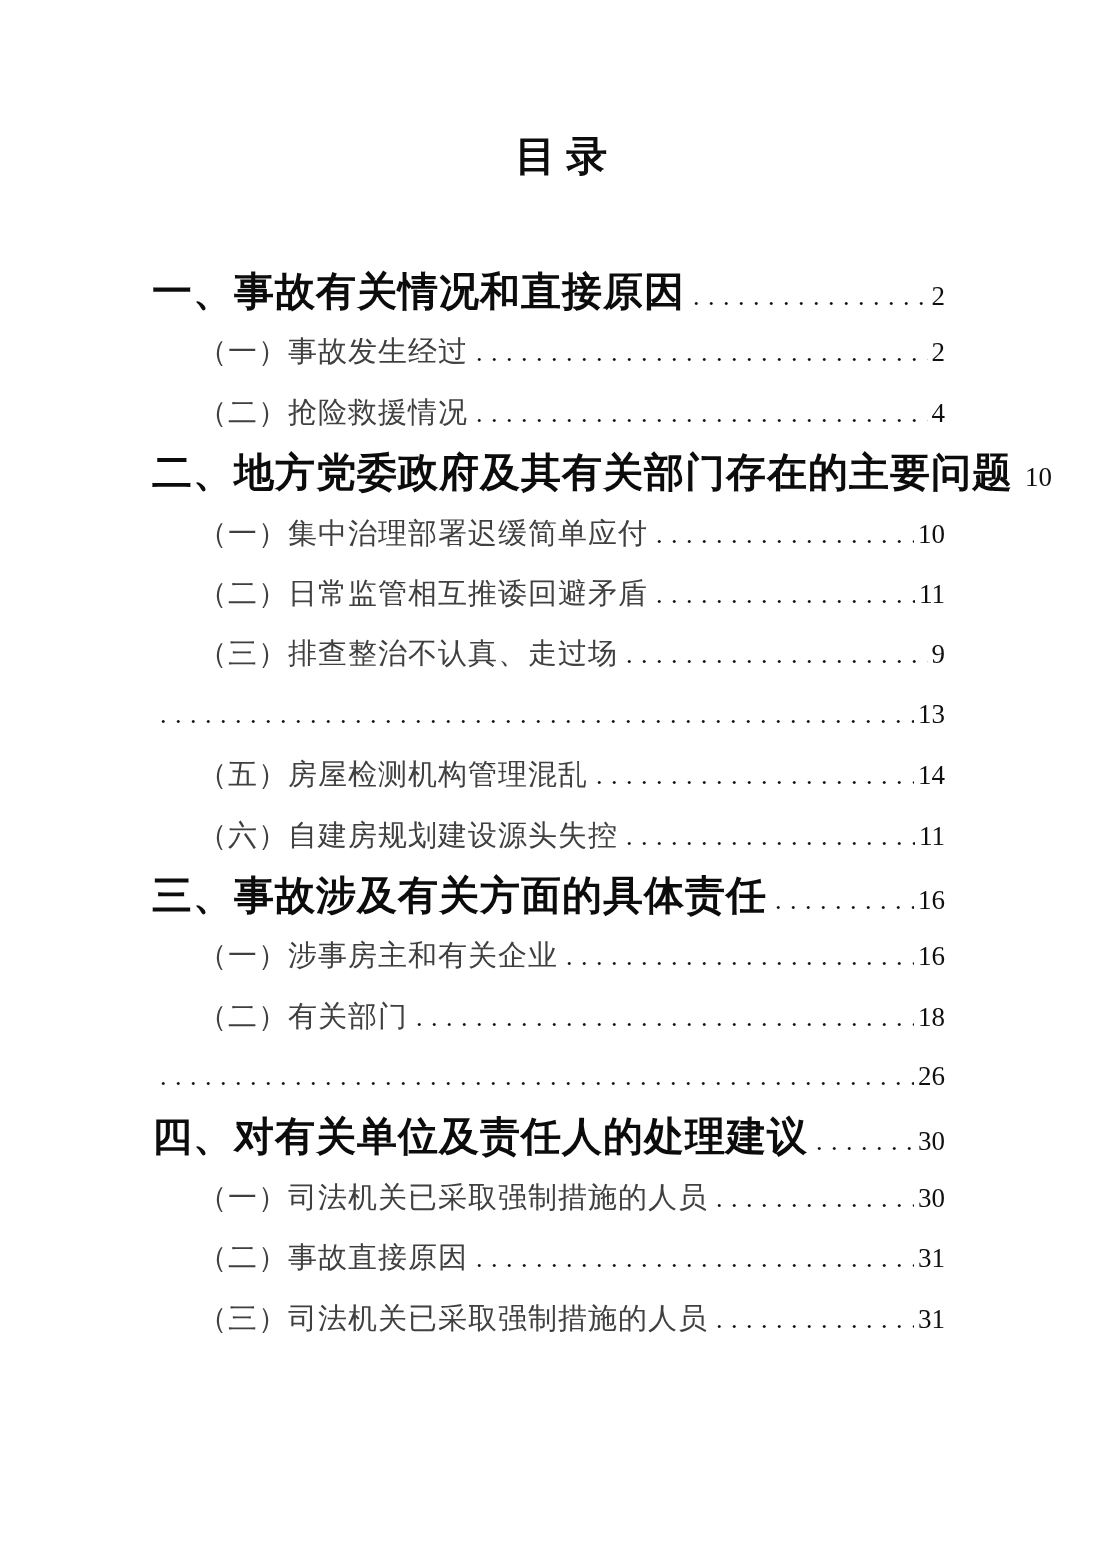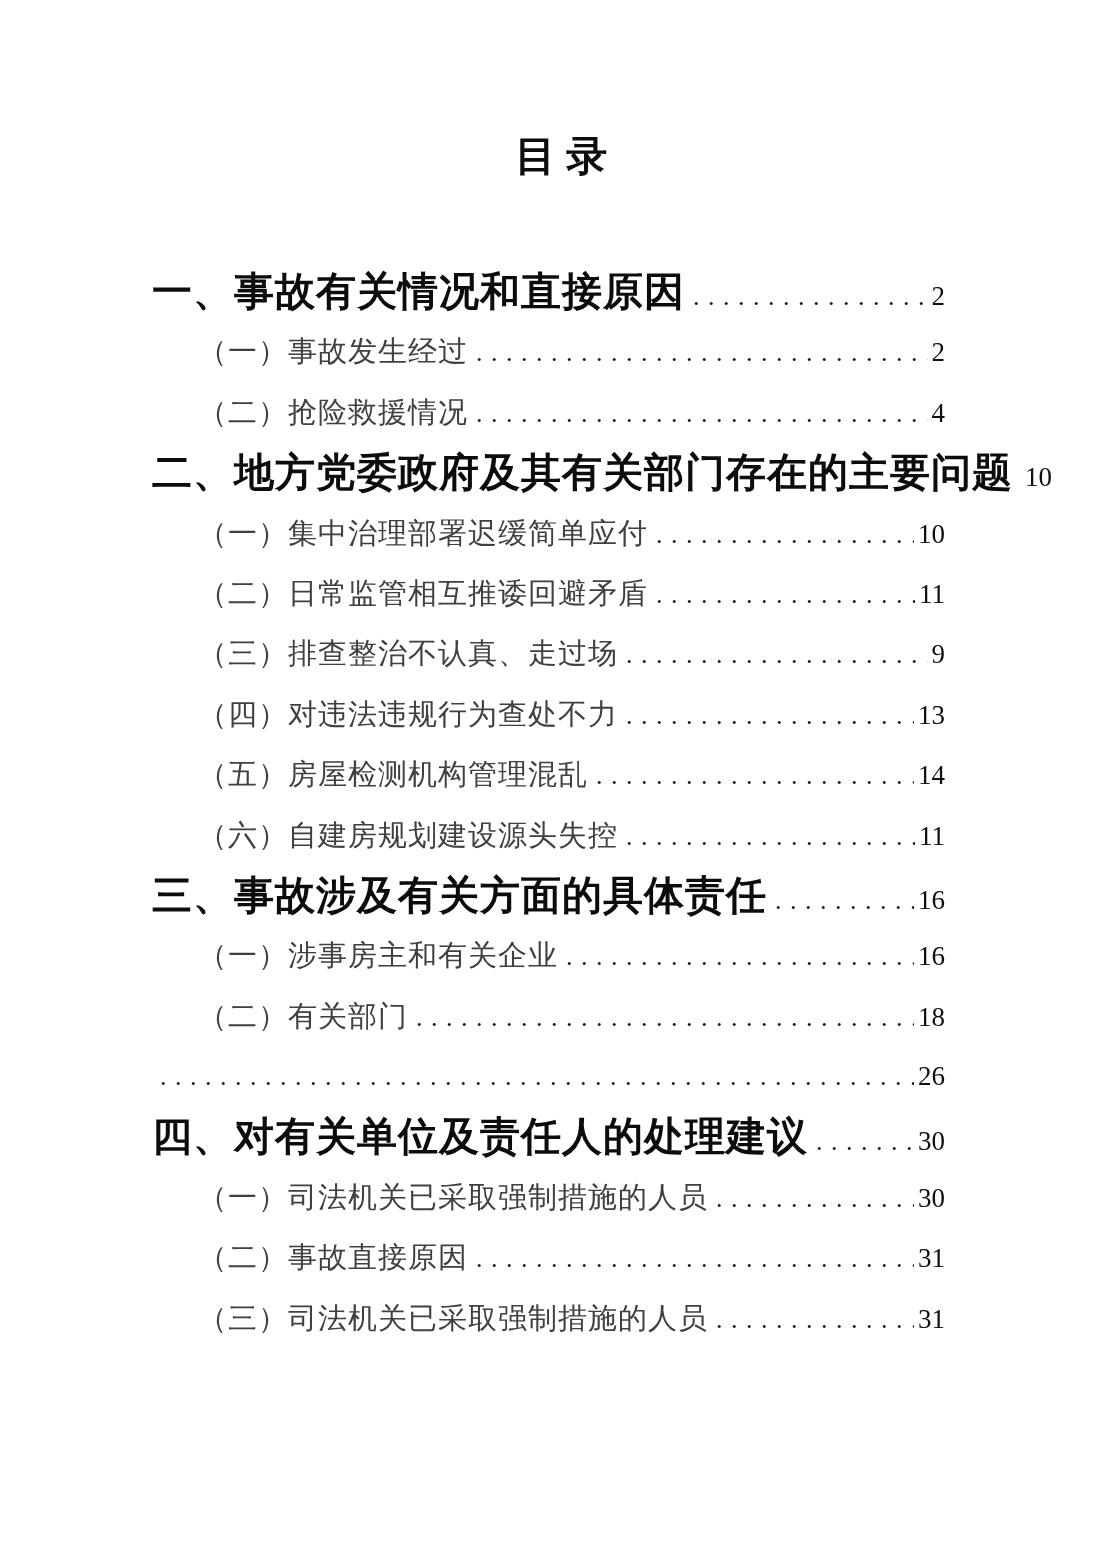--- a/index.html
+++ b/index.html
@@ -108,21 +108,20 @@
     <span class="label">（二）日常监管相互推诿回避矛盾</span>
     <span class="dots"></span>
     <span class="pagenum">11</span>
   </div>
     <div class="toc-row level2">
     <span class="label">（三）排查整治不认真、走过场</span>
     <span class="dots"></span>
     <span class="pagenum">9</span>
   </div>
     <div class="toc-row level2">
-    <span class="label">（四）对违法违规行为查处不力</span>
     <span class="dots"></span>
     <span class="pagenum">13</span>
   </div>
     <div class="toc-row level2">
     <span class="label">（五）房屋检测机构管理混乱</span>
     <span class="dots"></span>
     <span class="pagenum">14</span>
   </div>
     <div class="toc-row level2">
     <span class="label">（六）自建房规划建设源头失控</span>

